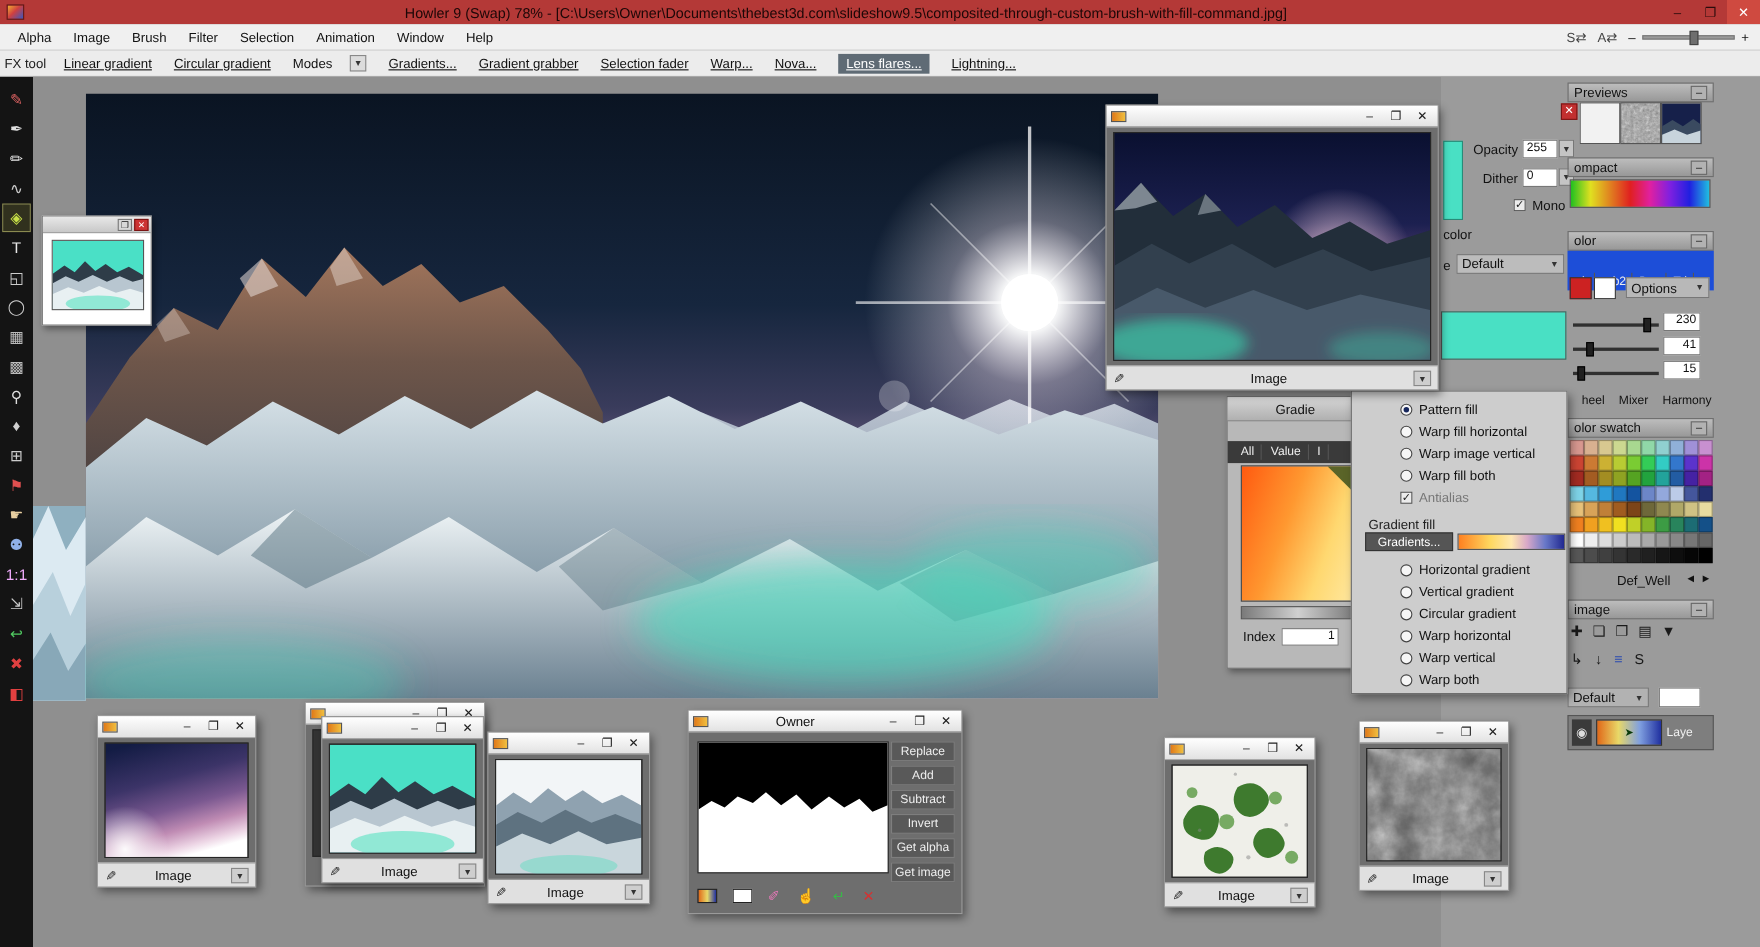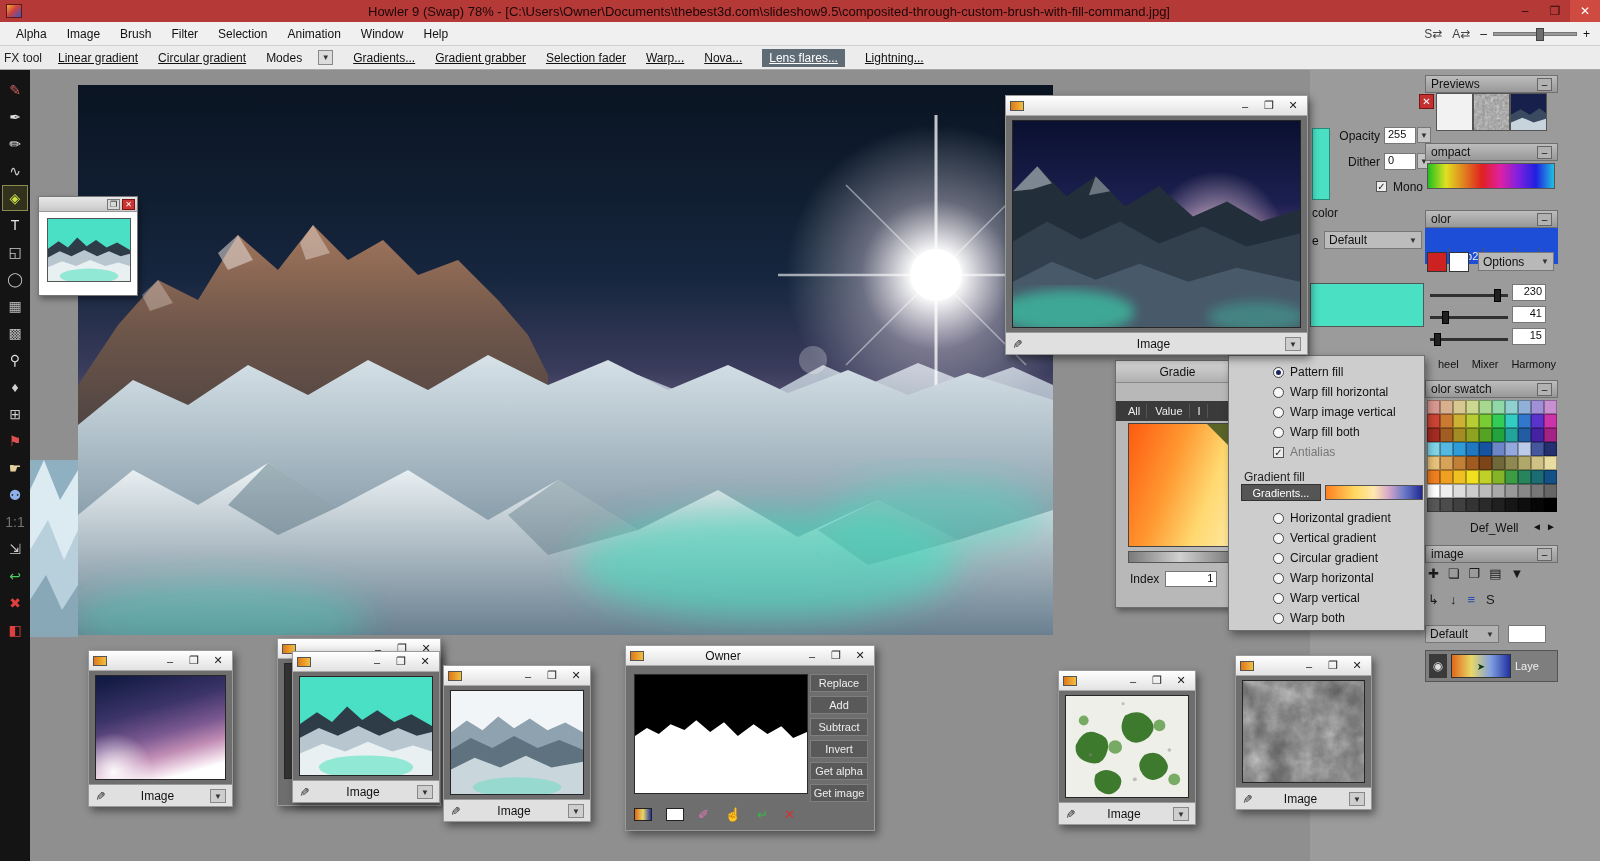--- a/index.html
+++ b/index.html
@@ -215,21 +215,21 @@
       <div class="tool">
         <span class="glyph" style="color: rgb(224, 80, 80);">⚑</span>
       </div>
       <div class="tool">
         <span class="glyph" style="color: rgb(232, 207, 160);">☛</span>
       </div>
       <div class="tool">
         <span class="glyph" style="color: rgb(144, 176, 232);">⚉</span>
       </div>
       <div class="tool">
-        <span class="glyph" style="color: #737373; text-align: center;">1:1</span>
+        <span class="glyph" style="color: #f0abfc; text-align: center;">1:1</span>
       </div>
       <div class="tool">
         <span class="glyph" style="color: rgb(204, 204, 204);">⇲</span>
       </div>
       <div class="tool">
         <span class="glyph" style="color: rgb(80, 200, 96);">↩</span>
       </div>
       <div class="tool">
         <span class="glyph" style="color: rgb(224, 64, 64);">✖</span>
       </div>

